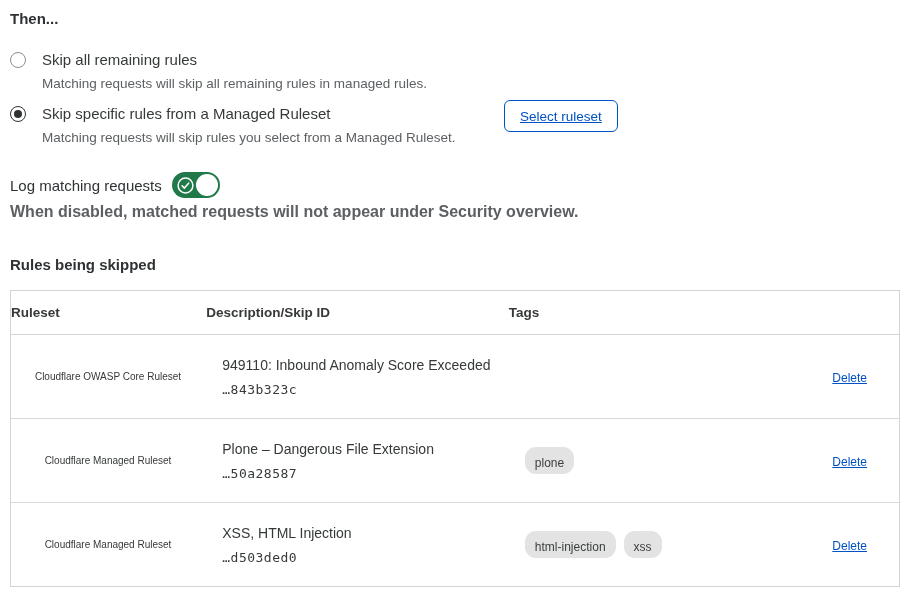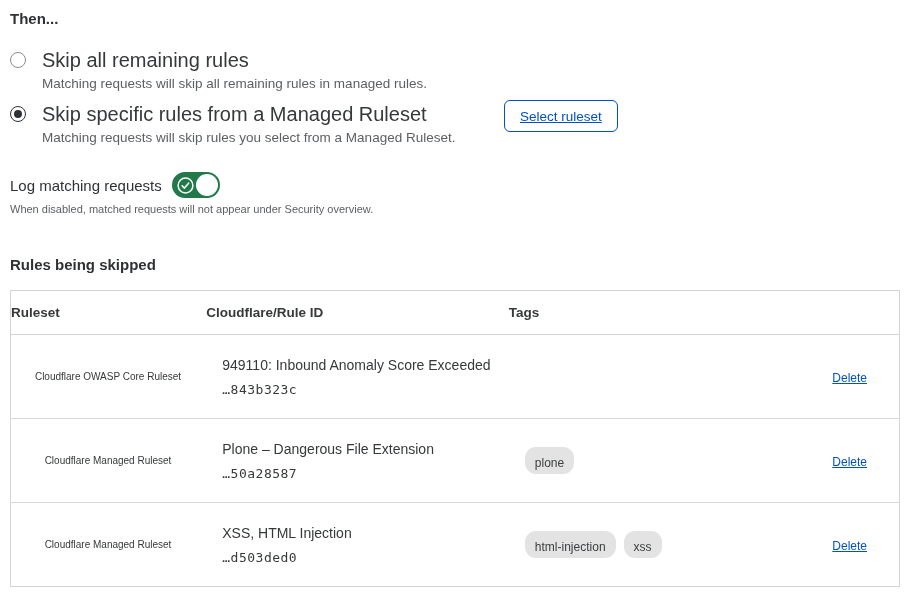--- a/index.html
+++ b/index.html
@@ -27,21 +27,21 @@
     border: 1.5px solid #8a8d8f; background: #fff;
     margin-top: 2px; flex: 0 0 16px;
     display: inline-flex; align-items: center; justify-content: center;
     cursor: pointer;
   }
   .radio.selected { border-color: #2f3234; }
   .radio.selected::after {
     content: ""; width: 8px; height: 8px; border-radius: 50%; background: #2f3234;
   }
   .option-text { margin-left: 16px; }
-  .option-label { font-size: 20px; color: #36393a; line-height: 20px; }
+  .option-label { font-size: 15px; color: #36393a; line-height: 20px; }
   .option-desc { font-size: 13.5px; color: #5d6063; margin-top: 5px; line-height: 17px; }
 
   .select-ruleset-btn {
     position: absolute; left: 504px; top: 100px; height: 32px;
     padding: 0 15px; background: #ffffff;
     border: 1px solid #0051c3; border-radius: 6px;
     font-family: "Liberation Sans", sans-serif;
     font-size: 13.5px; color: #0051c3; text-decoration: underline;
     cursor: pointer;
   }
@@ -51,21 +51,21 @@
   .toggle {
     width: 48px; height: 26px; border-radius: 13px;
     background: #21794a; margin-left: 10px; position: relative;
     cursor: pointer; display: inline-block;
   }
   .toggle .check-icon { position: absolute; left: 5px; top: 4.5px; width: 17px; height: 17px; }
   .toggle .knob {
     position: absolute; right: 2px; top: 2px; width: 22px; height: 22px;
     background: #ffffff; border-radius: 50%;
   }
-  .log-desc { position: absolute; left: 10px; top: 203px; font-size: 11px; color: #5d6063; }
+  .log-desc { position: absolute; left: 10px; top: 203px; font-size: 16px; color: #5d6063; font-weight: bold; }
 
   .table-title {
     position: absolute; left: 10px; top: 256px;
     font-size: 15px; font-weight: 700; color: #2f3234;
   }
 
   .rules-table {
     position: absolute; left: 10px; top: 290px; width: 890px;
     border-collapse: collapse; border: 1px solid #d4d4d4;
     font-size: 14px;
@@ -139,21 +139,21 @@
     </span>
   </div>
   <div class="log-desc">When disabled, matched requests will not appear under Security overview.</div>
 
   <div class="table-title">Rules being skipped</div>
 
   <table class="rules-table">
     <thead>
       <tr>
         <th class="col-ruleset">Ruleset</th>
-        <th class="col-desc">Cloudflare/Rule ID</th>
+        <th class="col-desc">Description/Skip ID</th>
         <th class="col-tags">Tags</th>
         <th class="col-actions"></th>
       </tr>
     </thead>
     <tbody>
         <tr>
           <td class="col-ruleset">
             <div class="ruleset-name">Cloudflare OWASP Core Ruleset</div>
           </td>
           <td class="col-desc">

